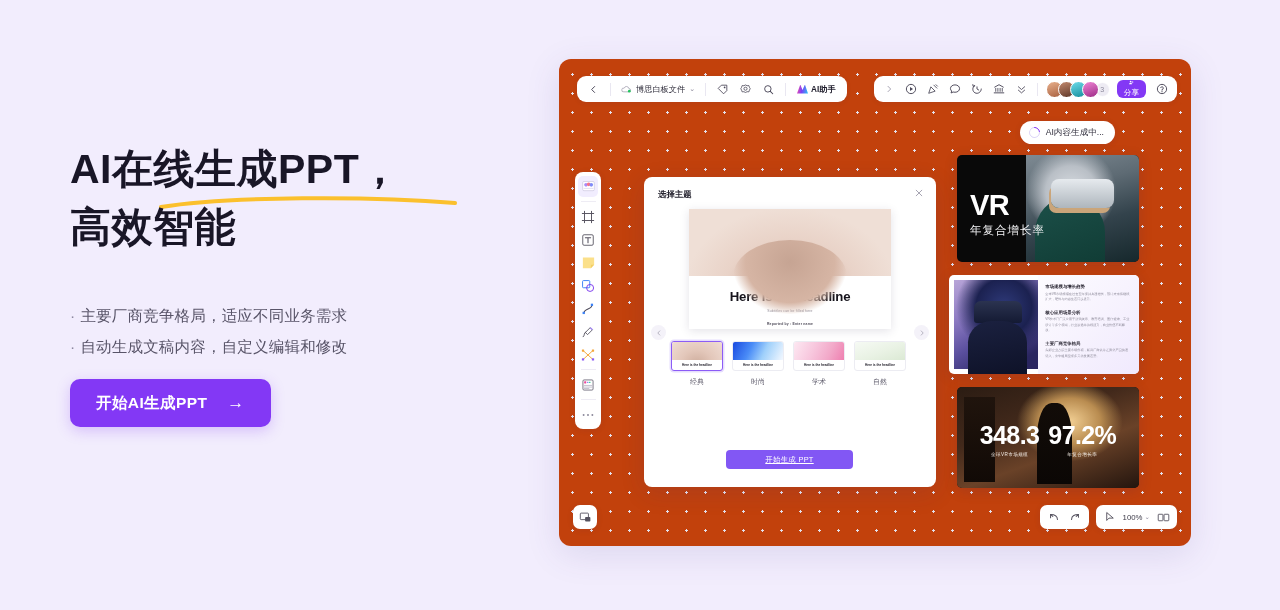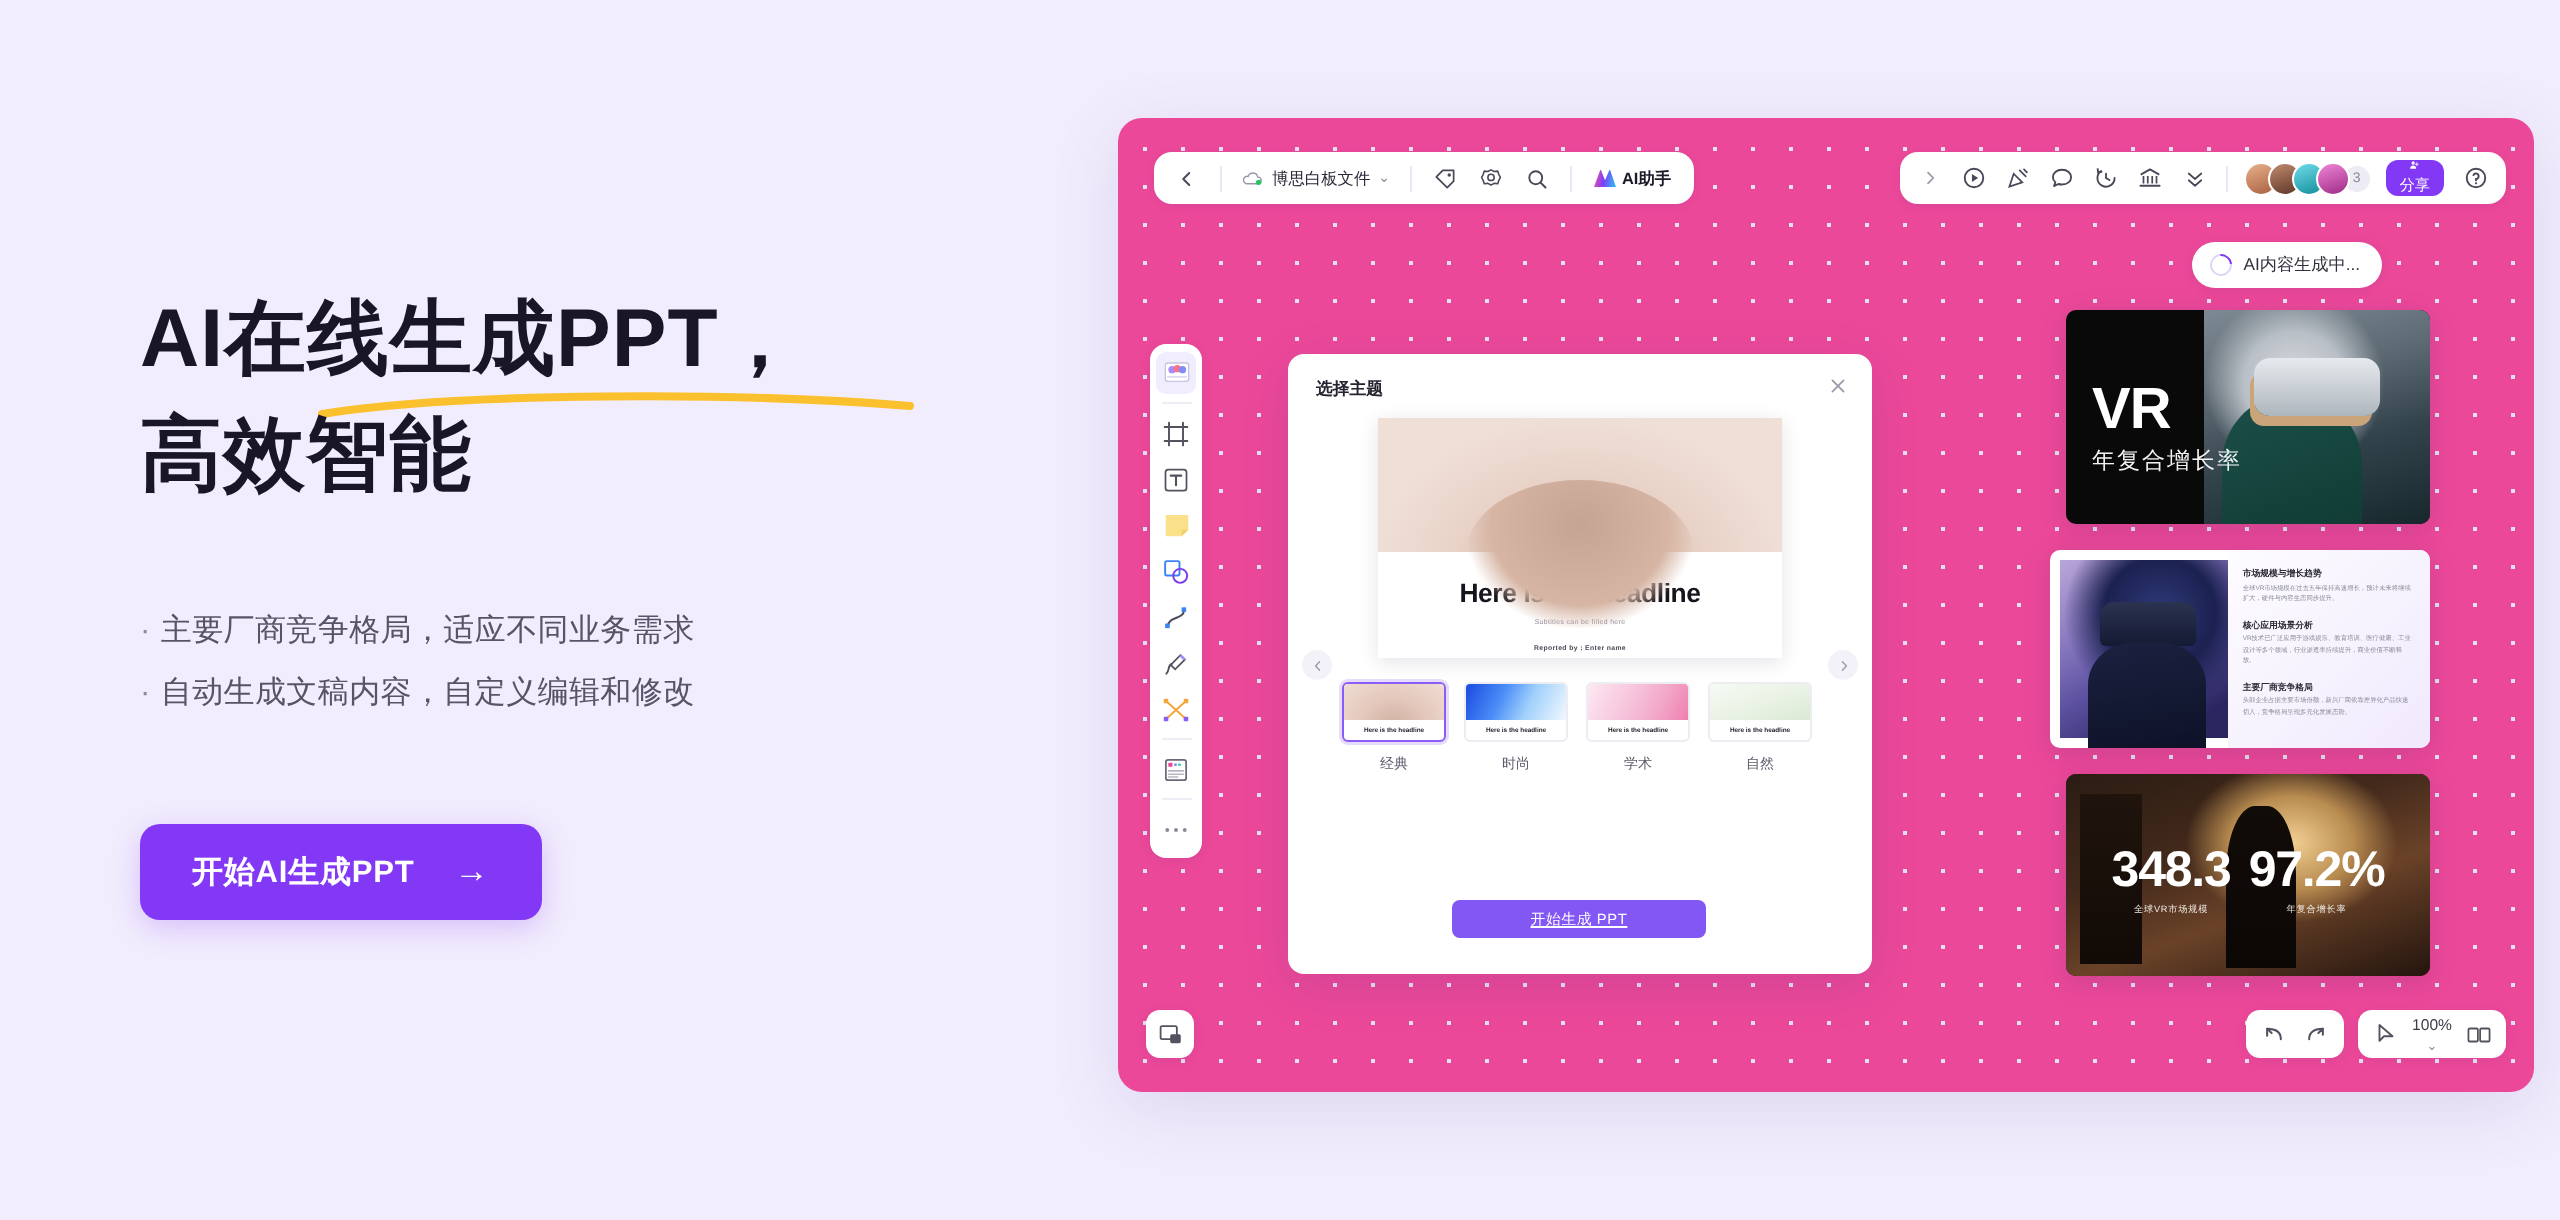--- a/index.html
+++ b/index.html
@@ -26,33 +26,33 @@
     position: absolute; left: 88px; top: 54px; width: 300px; height: 16px;
     pointer-events: none;
   }
   .bullets { margin-top: 44px; }
   .bullet {
     font-size: 15.5px; color: #585468; line-height: 2.0;
     letter-spacing: .2px; white-space: nowrap;
   }
   .bullet .dot { color: #8c88a0; margin-right: 5px; }
   .cta {
-    margin-top: 50px; display: inline-flex; align-items: center; gap: 20px;
+    margin-top: 17px; display: inline-flex; align-items: center; gap: 20px;
     background: #8338f5; color: #fff; border: none; cursor: pointer;
     padding: 0 26px; height: 48px; border-radius: 10px;
     font-size: 15.5px; font-weight: 700; letter-spacing: .4px;
     font-family: "Liberation Sans", "DejaVu Sans", sans-serif;
     box-shadow: 0 4px 14px rgba(131,56,245,.25);
   }
   .cta .arrow { font-size: 17px; font-weight: 400; }
 
   
   .app-window {
-    position: absolute; left: 559px; top: 59px; width: 708px; height: 487px;
-    background: #ec4899; border-radius: 12px;
+    position: absolute; left: 559px; top: 59px; width: 632px; height: 487px;
+    background: #c2410c; border-radius: 12px;
     box-shadow: 0 8px 34px rgba(80,60,140,.13);
     overflow: hidden;
   }
   .canvas-dots {
     position: absolute; inset: 0;
     background-image: radial-gradient(#e3e1ee 1.1px, transparent 1.2px);
     background-size: 19px 19px; background-position: 4px 6px;
   }
 
   
@@ -139,21 +139,21 @@
     background: #fff; border-radius: 7px; height: 24px; display: flex;
     align-items: center; padding: 0 4px; gap: 1px;
     box-shadow: 0 1px 6px rgba(60,40,110,.1);
   }
   .br-ic {
     width: 20px; height: 20px; display: flex; align-items: center;
     justify-content: center; border-radius: 4px; cursor: pointer; color: #55525f;
   }
   .zoom-lab {
     font-size: 7.8px; color: #3d3b49; padding: 0 2px; cursor: pointer;
-    display: flex; align-items: center; gap: 2px; white-space: nowrap; flex-direction: column;
+    display: flex; align-items: center; gap: 2px; white-space: nowrap;
   }
 
   
   .dialog {
     position: absolute; left: 85px; top: 118px; width: 292px; height: 310px;
     background: #fff; border-radius: 8px;
     box-shadow: 0 6px 24px rgba(60,40,110,.14);
   }
   .dlg-title {
     position: absolute; left: 14px; top: 12px; font-size: 8.4px;

